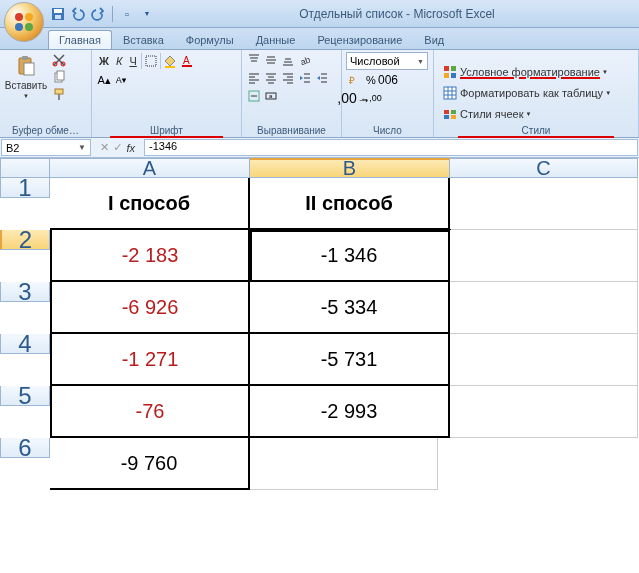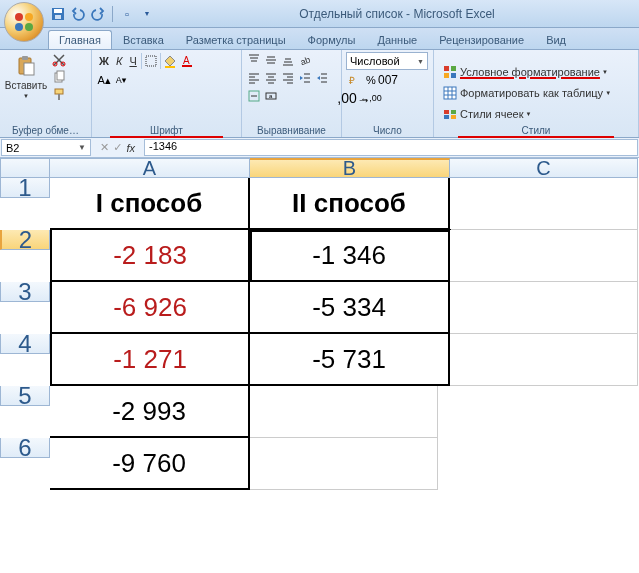--- a/index.html
+++ b/index.html
@@ -210,21 +210,21 @@
     font-size: 24px;
     color: #2d5a8c;
   }
   .rowhdr.active { background: linear-gradient(#fde9b3,#f9d57a); border-left: 2px solid #e8a43e; }
   .cell {
     border-right: 1px solid #ccc;
     border-bottom: 1px solid #ccc;
     display: flex;
     align-items: center;
     justify-content: center;
-    font-size: 26px;
+    font-size: 20px;
     background: #fff;
   }
   .cell.A { width: 200px; }
   .cell.B { width: 200px; }
   .cell.C { width: 188px; }
   .cell.head { font-weight: bold; color: #000; border-right: 2px solid #000; border-bottom: 2px solid #000; }
   .row:first-of-type .cell.head.A { border-top: 2px solid #000; border-left: 2px solid #000; }
   .row:first-of-type .cell.head.B { border-top: 2px solid #000; }
   .cell.red { color: #b91c1c; }
   .cell.dataA { border-right: 2px solid #000; border-left: 2px solid #000; border-bottom: 2px solid #000; }
@@ -267,21 +267,20 @@
     <span class="qat-sep"></span>
     <span class="qat-item">▫</span>
     <span class="qat-item" style="font-size:7px;">▼</span>
   </div>
   <div class="title-text">Отдельный список - Microsoft Excel</div>
 </div>
 
 <div class="tabs">
   <div class="tab active">Главная</div>
   <div class="tab">Вставка</div>
-  <div class="tab">Разметка страницы</div>
   <div class="tab">Формулы</div>
   <div class="tab">Данные</div>
   <div class="tab">Рецензирование</div>
   <div class="tab">Вид</div>
 </div>
 
 <div class="ribbon">
 
   <div class="group" style="width:92px;">
     <div class="group-body">
@@ -457,21 +456,21 @@
         <span>Числовой</span>
           <span class="dd">▼</span>
       </div>
       <div class="hstack">
         <span class="iconbox">
             <svg viewBox="0 0 14 14">
               <text x="2" y="11" font-size="10" fill="#c78a2a">₽</text>
             </svg>
           </span>
         <span class="iconbox" style="font-size:11px;">%</span>
-        <span class="iconbox" style="font-size:12px;">007</span>
+        <span class="iconbox" style="font-size:12px;">006</span>
       </div>
       <div class="hstack">
         <span class="iconbox" style="font-size:14px;">,00→</span>
         <span class="iconbox" style="font-size:9px;">←,00</span>
       </div>
     </div>
     <div class="group-label">Число</div>
   </div>
 
   <div class="group" style="flex:1;">
@@ -560,20 +559,21 @@
     <div class="cell C"></div>
   </div>
   <div class="row">
     <div class="rowhdr">4</div>
     <div class="cell A dataA red">-1 271</div>
     <div class="cell B dataB">-5 731</div>
     <div class="cell C"></div>
   </div>
   <div class="row">
     <div class="rowhdr">5</div>
+    <div class="cell A dataA red">-76</div>
     <div class="cell B dataB">-2 993</div>
     <div class="cell C"></div>
   </div>
   <div class="row">
     <div class="rowhdr">6</div>
     <div class="cell B dataB">-9 760</div>
     <div class="cell C"></div>
   </div>
 </div>
 

